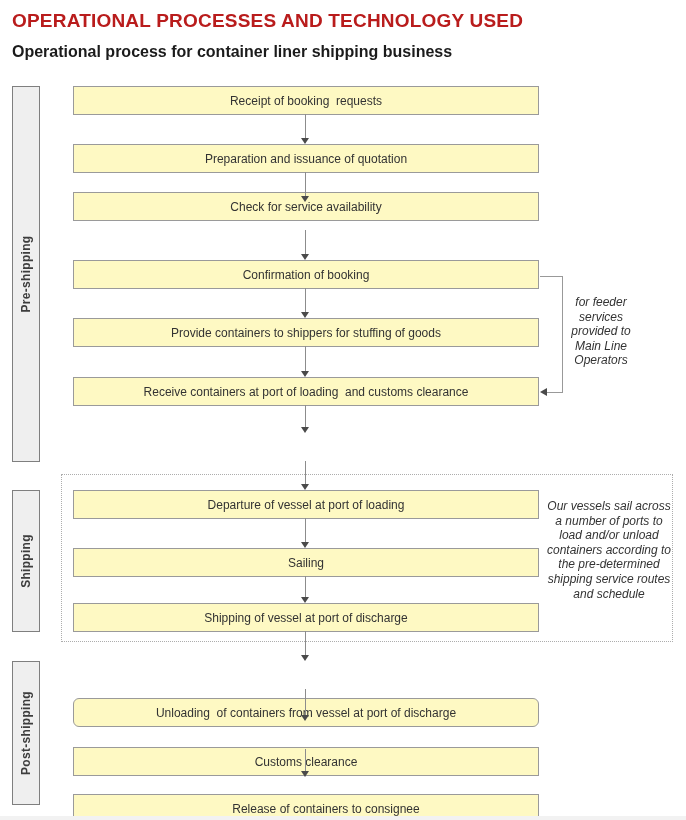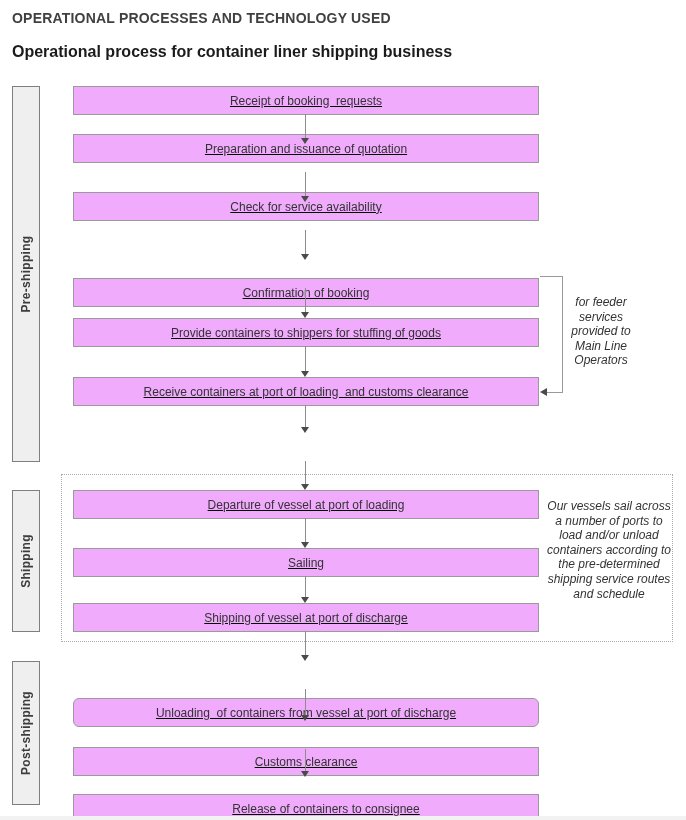--- a/index.html
+++ b/index.html
@@ -7,23 +7,23 @@
   #page {
     position: relative;
     width: 686px;
     height: 820px;
     background: #ffffff;
     overflow: hidden;
   }
   .title {
     position: absolute;
     left: 12px; top: 10px;
-    font-size: 14px;
+    font-size: 19px;
     font-weight: bold;
-    color: #404040;
+    color: #b91c1c;
     letter-spacing: .2px;
     margin: 0;
   }
   .subtitle {
     position: absolute;
     left: 12px; top: 43px;
     font-size: 16px;
     font-weight: bold;
     color: #1b1b1b;
     margin: 0;
@@ -52,33 +52,33 @@
     position: absolute;
     left: 61px; top: 474px;
     width: 612px; height: 168px;
     border: 1px dotted #adadad;
     box-sizing: border-box;
     background: transparent;
   }
   .box {
     position: absolute;
     left: 73px; width: 466px; height: 29px;
-    background: #f0abfc;
+    background: #fef9c3;
     border: 1px solid #9a9a9a;
     box-sizing: border-box;
-    display: flex; align-items: center; justify-content: center; text-decoration: underline;
+    display: flex; align-items: center; justify-content: center;
   }
   .box .label {
     font-size: 12px;
     color: #333333;
     white-space: pre-wrap;
     text-align: center;
   }
-  .b1  { top: 86px; }  .b2  { top: 134px; } .b3  { top: 192px; }
-  .b4  { top: 278px; align-items: center; } .b5  { top: 318px; } .b6  { top: 377px; }
+  .b1  { top: 86px; }  .b2  { top: 144px; } .b3  { top: 192px; }
+  .b4  { top: 260px; align-items: center; } .b5  { top: 318px; } .b6  { top: 377px; }
   .b7  { top: 433px; } .b8  { top: 490px; } .b9  { top: 548px; }
   .b10 { top: 603px; } .b11 { top: 698px; border-radius: 6px; } .b12 { top: 747px; }
   .b13 { top: 794px; padding-left: 40px; }
 
   .arrow { position: absolute; left: 301px; width: 9px; }
   .arrow .shaft {
     position: absolute; left: 4px; top: 0; bottom: 5px; width: 1px;
     background: #8c8c8c;
   }
   .arrow .tip {

